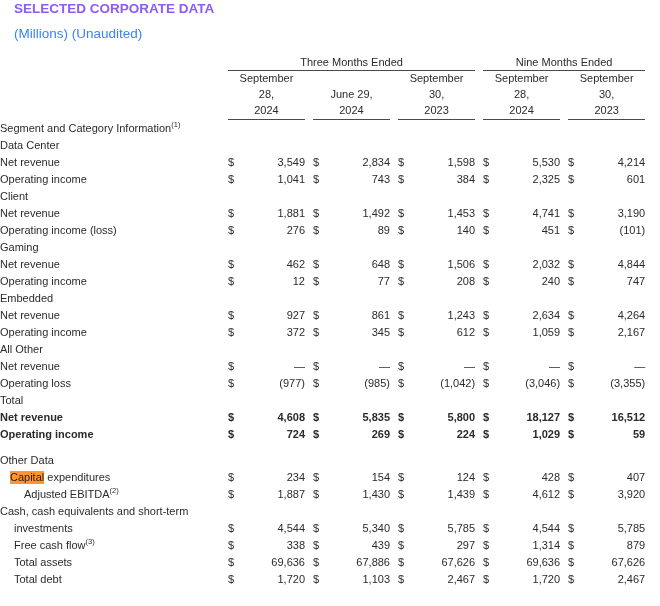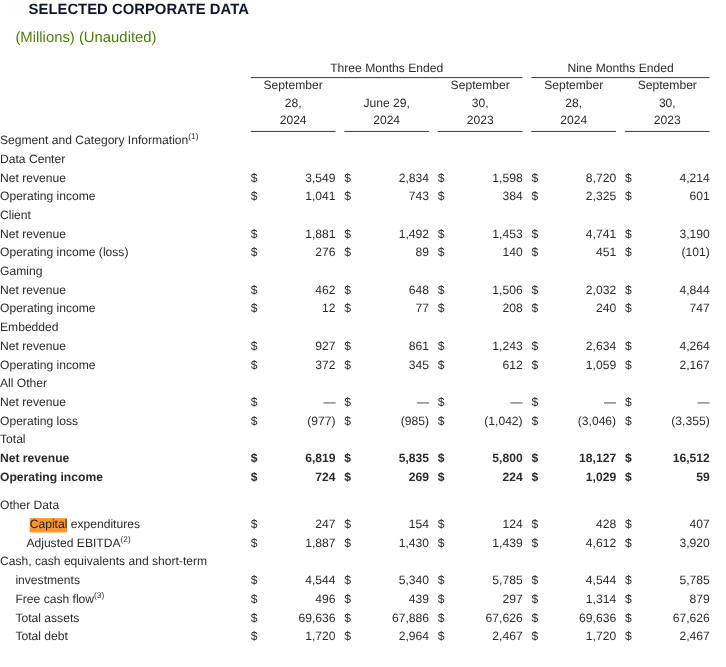--- a/index.html
+++ b/index.html
@@ -17,29 +17,29 @@
   }
   .page {
     position: relative;
     width: 660px;
     height: 606px;
     padding: 0;
   }
   .doc-title {
     font-size: 13.5px;
     font-weight: bold;
-    color: #0f172a;
-    padding-left: 26px;
+    color: #8b5cf6;
+    padding-left: 14px;
     line-height: 1.0;
     margin-top: 2px;
   }
   .doc-subtitle {
     font-size: 13.5px;
     font-weight: normal;
-    color: #4d7c0f;
+    color: #3b82f6;
     padding-left: 14px;
     margin-top: 11px;
     line-height: 1.0;
   }
 
   table.fin {
     width: 532px;
     border-collapse: collapse;
     margin-top: 16px;
     font-size: 11px;
@@ -271,21 +271,21 @@
           <td class="cur">$</td>
           <td class="num">3,549</td>
           <td></td>
           <td class="cur">$</td>
           <td class="num">2,834</td>
           <td></td>
           <td class="cur">$</td>
           <td class="num">1,598</td>
           <td></td>
           <td class="cur">$</td>
-          <td class="num">8,720</td>
+          <td class="num">5,530</td>
           <td></td>
           <td class="cur">$</td>
           <td class="num">4,214</td>
         </tr>
         <tr class="drow">
           <td class="lbl lvl2">Operating income</td>
           <td class="cur">$</td>
           <td class="num">1,041</td>
           <td></td>
           <td class="cur">$</td>
@@ -517,21 +517,21 @@
           <td></td>
           <td class="cur"></td>
           <td class="num"></td>
           <td></td>
           <td class="cur"></td>
           <td class="num"></td>
         </tr>
         <tr class="drow b">
           <td class="lbl lvl2b">Net revenue</td>
           <td class="cur" style="font-weight: bold;">$</td>
-          <td class="num" style="font-weight: bold;">6,819</td>
+          <td class="num" style="font-weight: bold;">4,608</td>
           <td></td>
           <td class="cur" style="font-weight: bold;">$</td>
           <td class="num" style="font-weight: bold;">5,835</td>
           <td></td>
           <td class="cur" style="font-weight: bold;">$</td>
           <td class="num" style="font-weight: bold;">5,800</td>
           <td></td>
           <td class="cur" style="font-weight: bold;">$</td>
           <td class="num" style="font-weight: bold;">18,127</td>
           <td></td>
@@ -569,23 +569,23 @@
           <td class="cur"></td>
           <td class="num"></td>
           <td></td>
           <td class="cur"></td>
           <td class="num"></td>
           <td></td>
           <td class="cur"></td>
           <td class="num"></td>
         </tr>
         <tr class="drow">
-          <td class="lbl lvl1" style="padding-left: 27px;"><mark class="hl">Capital</mark> expenditures</td>
-          <td class="cur">$</td>
-          <td class="num">247</td>
+          <td class="lbl lvl1" style="padding-left: 10px;"><mark class="hl">Capital</mark> expenditures</td>
+          <td class="cur">$</td>
+          <td class="num">234</td>
           <td></td>
           <td class="cur">$</td>
           <td class="num">154</td>
           <td></td>
           <td class="cur">$</td>
           <td class="num">124</td>
           <td></td>
           <td class="cur">$</td>
           <td class="num">428</td>
           <td></td>
@@ -639,21 +639,21 @@
           <td></td>
           <td class="cur">$</td>
           <td class="num">4,544</td>
           <td></td>
           <td class="cur">$</td>
           <td class="num">5,785</td>
         </tr>
         <tr class="drow">
           <td class="lbl lvl1" style="padding-left: 14px;">Free cash flow<sup>(3)</sup></td>
           <td class="cur">$</td>
-          <td class="num">496</td>
+          <td class="num">338</td>
           <td></td>
           <td class="cur">$</td>
           <td class="num">439</td>
           <td></td>
           <td class="cur">$</td>
           <td class="num">297</td>
           <td></td>
           <td class="cur">$</td>
           <td class="num">1,314</td>
           <td></td>
@@ -676,21 +676,21 @@
           <td></td>
           <td class="cur">$</td>
           <td class="num">67,626</td>
         </tr>
         <tr class="drow">
           <td class="lbl lvl1" style="padding-left: 14px;">Total debt</td>
           <td class="cur">$</td>
           <td class="num">1,720</td>
           <td></td>
           <td class="cur">$</td>
-          <td class="num">2,964</td>
+          <td class="num">1,103</td>
           <td></td>
           <td class="cur">$</td>
           <td class="num">2,467</td>
           <td></td>
           <td class="cur">$</td>
           <td class="num">1,720</td>
           <td></td>
           <td class="cur">$</td>
           <td class="num">2,467</td>
         </tr>

